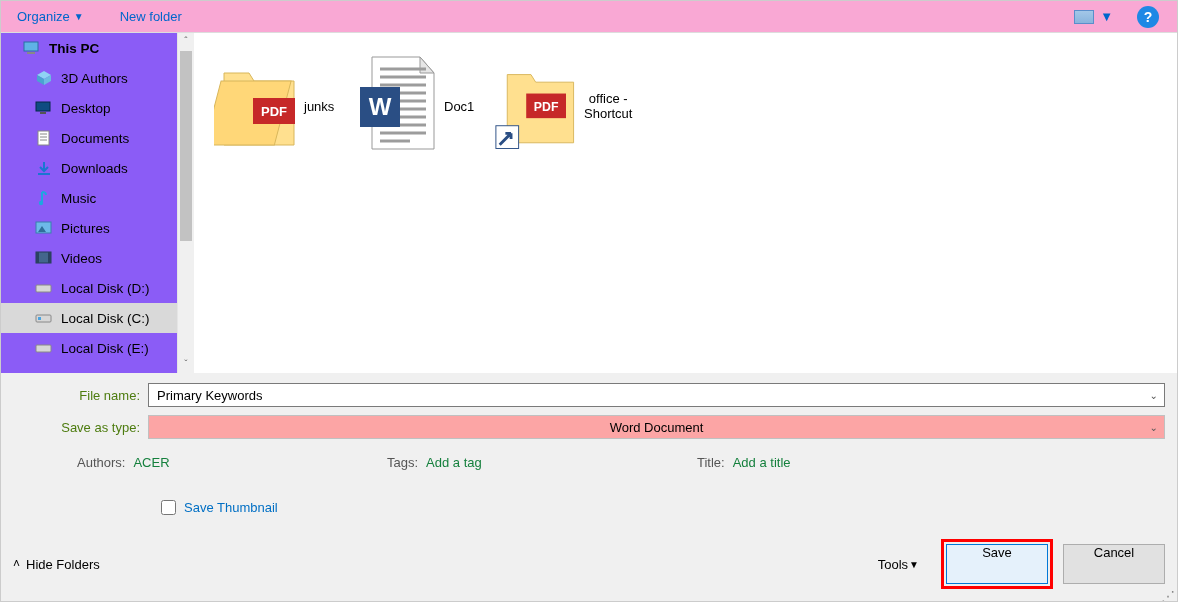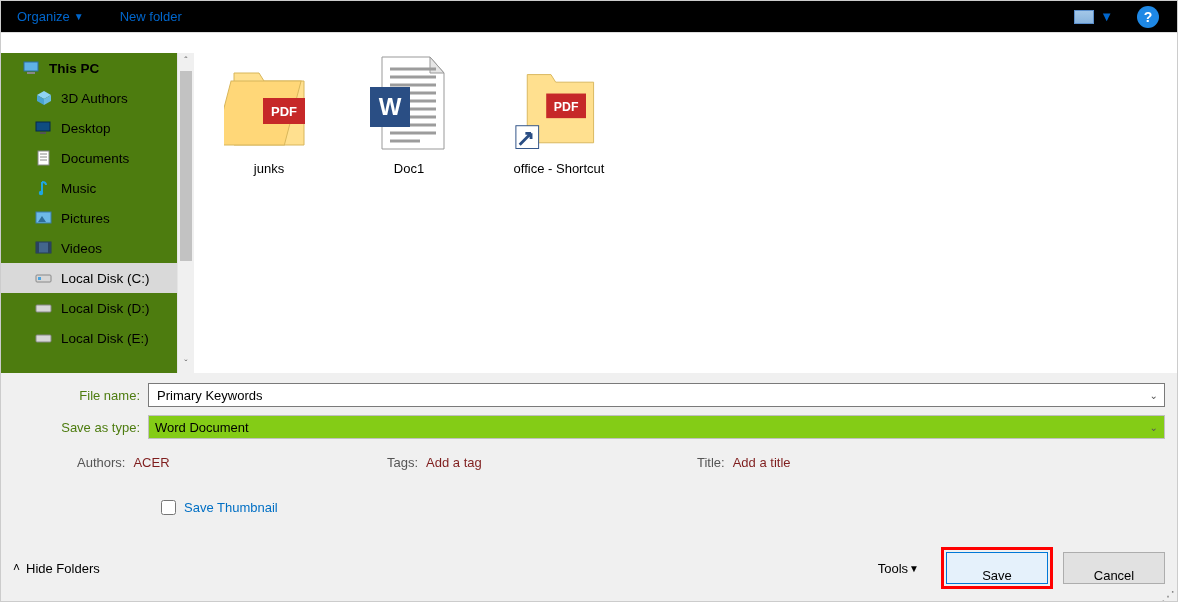--- a/index.html
+++ b/index.html
@@ -13,21 +13,21 @@
     height: 602px;
     overflow: hidden;
     position: relative;
     border: 1px solid #ccc;
   }
   
   .toolbar {
     display: flex;
     align-items: center;
     height: 32px;
-    background: #000000;
+    background: #f9a8d4;
     border-bottom: 1px solid #ddd;
     padding: 0 8px;
     color: #0066cc;
   }
   .toolbar .dropdown-btn {
     display: flex;
     align-items: center;
     padding: 4px 8px;
     cursor: default;
   }
@@ -66,24 +66,23 @@
     margin-right: 10px;
   }
   
   .body-row {
     display: flex;
     height: 340px;
   }
   
   .sidebar {
     width: 193px;
-    background: #4d7c0f;
+    background: #8b5cf6;
     position: relative;
     display: flex;
-    margin-top: 20px;
   }
   .tree {
     flex: 1;
     overflow: hidden;
   }
   .tree-item {
     display: flex;
     align-items: center;
     height: 30px;
     padding-left: 30px;
@@ -132,21 +131,21 @@
   .content {
     flex: 1;
     background: #fff;
     padding: 18px 20px;
     display: flex;
     gap: 30px;
     align-items: flex-start;
   }
   .file-item {
     display: flex;
-    flex-direction: column;
+    flex-direction: row;
     align-items: center;
     width: 110px;
     text-align: center;
     cursor: default;
   }
   .file-item .icon-box {
     width: 90px; height: 104px;
     display: flex;
     align-items: center;
     justify-content: center;
@@ -187,43 +186,44 @@
     position: relative;
   }
   .form-row .field input {
     border: none;
     outline: none;
     width: 100%;
     font: inherit;
     background: transparent;
   }
   .form-row .field.type-field {
-    background: #84cc16;
+    background: #fca5a5;
     border: 1px solid #c0c0c0;
+    justify-content: center;
   }
   .form-row .field .combo-caret {
     position: absolute;
     right: 6px;
     font-size: 10px;
     color: #555;
   }
   
   .meta-row {
     display: flex;
     margin-top: 16px;
     padding-left: 64px;
   }
   .meta-pair {
     display: flex;
     align-items: center;
     gap: 8px;
     width: 310px;
   }
   .meta-pair .k { color: #555; }
-  .meta-pair .v { color: #7f1d1d; cursor: text; }
+  .meta-pair .v { color: #15803d; cursor: text; }
   
   .thumb-row {
     display: flex;
     align-items: center;
     margin-top: 30px;
     padding-left: 148px;
     color: #016fc4;
     gap: 8px;
   }
   .thumb-row input[type=checkbox] {
@@ -246,23 +246,23 @@
   .footer-row .spacer { flex: 1; }
   .tools-btn {
     display: flex;
     align-items: center;
     gap: 1px;
     margin-right: 22px;
     cursor: default;
   }
   .btn {
     width: 102px;
-    height: 32px;
+    height: 40px;
     display: inline-flex;
-    align-items: flex-end;
+    align-items: flex-start;
     justify-content: center;
     background: #e1e1e1;
     border: 1px solid #adadad;
     cursor: default;
   }
   .btn.save {
     background: #e5f1fb;
     border: 1px solid #0078d7;
   }
   .save-highlight {
@@ -337,20 +337,29 @@
           <svg width="14" height="16">
               <rect x="1" y="1" width="11" height="14" fill="#fff" stroke="#888"></rect>
               <line x1="3" y1="4" x2="10" y2="4" stroke="#888"></line>
               <line x1="3" y1="7" x2="10" y2="7" stroke="#888"></line>
               <line x1="3" y1="10" x2="10" y2="10" stroke="#888"></line>
             </svg>
         </span>
         <span>Documents</span>
       </div>
 
+      <div class="tree-item child">
+        <span class="ico">
+          <svg width="16" height="16">
+              <path d="M8 2 L8 10 M4 7 L8 11 L12 7" stroke="#1976d2" stroke-width="2" fill="none"></path>
+              <line x1="2" y1="14" x2="14" y2="14" stroke="#1976d2" stroke-width="2"></line>
+            </svg>
+        </span>
+        <span>Downloads</span>
+      </div>
 
       <div class="tree-item child">
         <span class="ico">
           <svg width="14" height="16">
               <path d="M5 2 L5 12" stroke="#1fa6e0" stroke-width="2"></path>
               <circle cx="4" cy="13" r="2.2" fill="#1fa6e0"></circle>
               <path d="M5 2 Q9 2 9 5" stroke="#1fa6e0" stroke-width="2" fill="none"></path>
             </svg>
         </span>
         <span>Music</span>
@@ -370,37 +379,37 @@
         <span class="ico">
           <svg width="18" height="14">
               <rect x="1" y="1" width="15" height="11" fill="#43668c" stroke="#253d59"></rect>
               <rect x="1" y="1" width="3" height="11" fill="#2a4260"></rect>
               <rect x="13" y="1" width="3" height="11" fill="#2a4260"></rect>
             </svg>
         </span>
         <span>Videos</span>
       </div>
 
+      <div class="tree-item child">
+        <span class="ico">
+          <svg width="18" height="12">
+              <rect x="1" y="3" width="15" height="7" rx="1" fill="#d7d7d7" stroke="#888"></rect>
+            </svg>
+        </span>
+        <span>Local Disk (D:)</span>
+      </div>
+
       <div class="tree-item child selected">
         <span class="ico">
           <svg width="18" height="12">
               <rect x="1" y="3" width="15" height="7" rx="1" fill="#d7d7d7" stroke="#888"></rect>
               <rect x="3" y="5" width="3" height="3" fill="#4aa3e0"></rect>
             </svg>
         </span>
         <span>Local Disk (C:)</span>
-      </div>
-
-      <div class="tree-item child">
-        <span class="ico">
-          <svg width="18" height="12">
-              <rect x="1" y="3" width="15" height="7" rx="1" fill="#d7d7d7" stroke="#888"></rect>
-            </svg>
-        </span>
-        <span>Local Disk (D:)</span>
       </div>
 
       <div class="tree-item child">
         <span class="ico">
           <svg width="18" height="12">
               <rect x="1" y="3" width="15" height="7" rx="1" fill="#d7d7d7" stroke="#888"></rect>
             </svg>
         </span>
         <span>Local Disk (E:)</span>
       </div>

